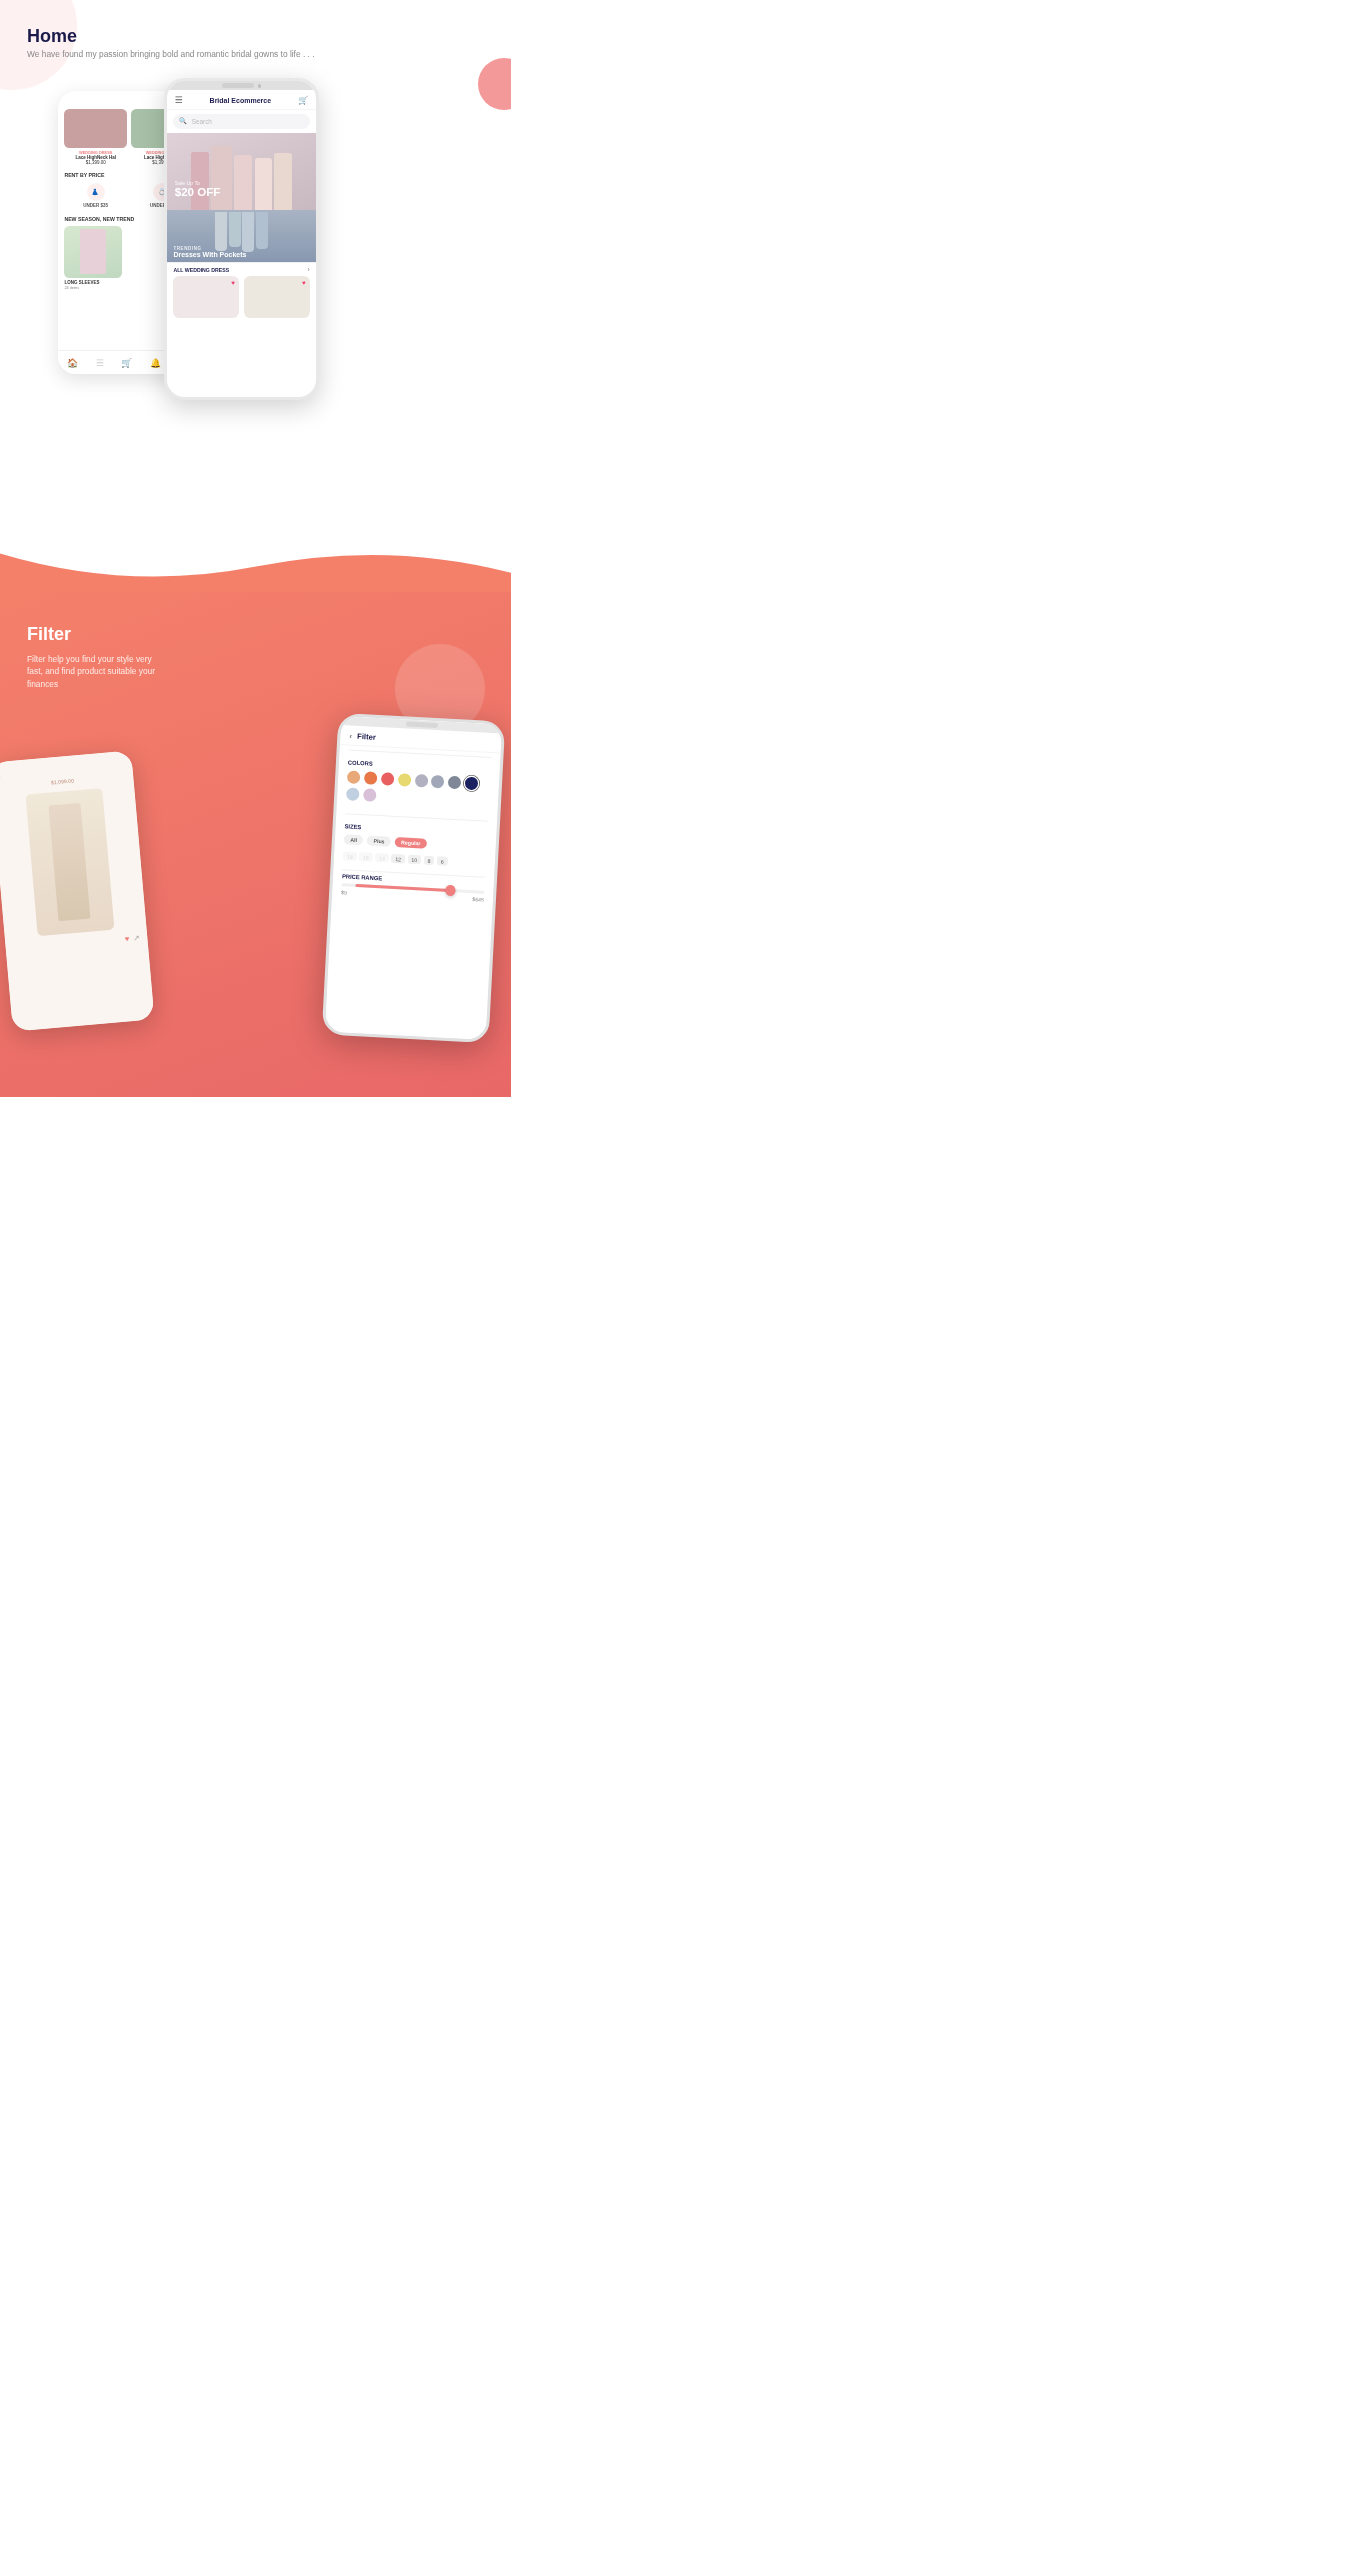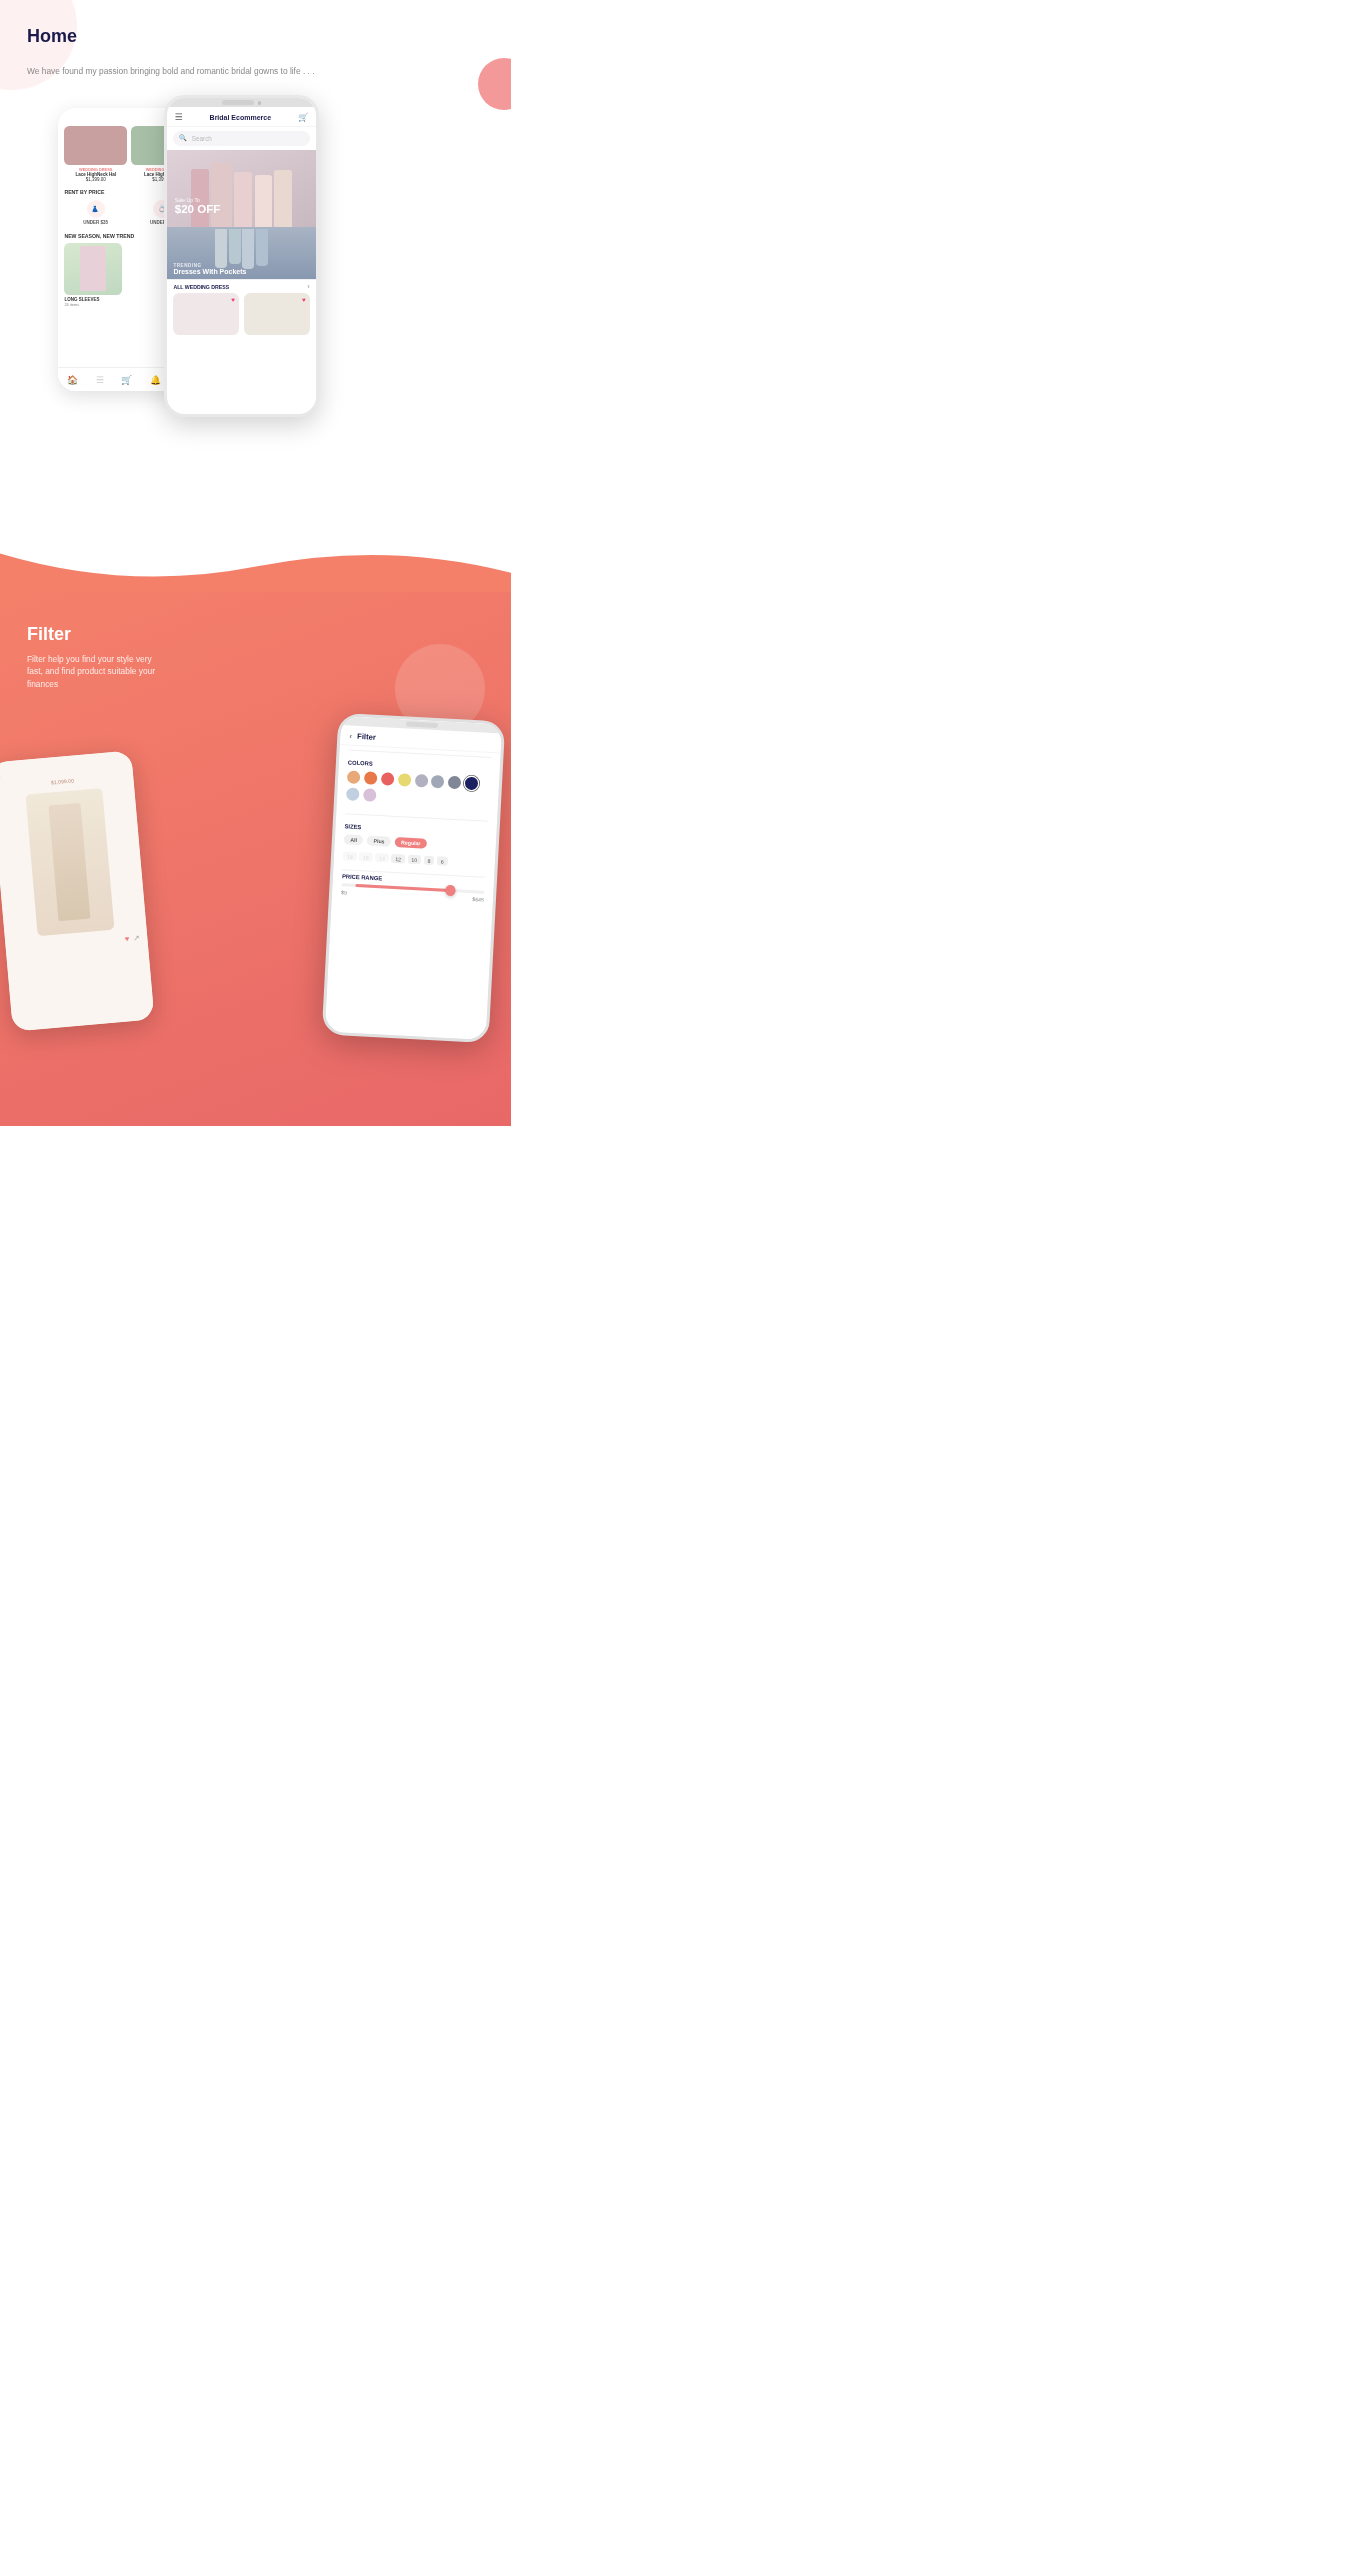--- a/index.html
+++ b/index.html
@@ -37,21 +37,21 @@
     .home-text {
       position: relative;
       z-index: 2;
       padding-left: 27px;
       margin-bottom: 19.3px;
     }
     .home-title {
       font-size: 18px;
       font-weight: 700;
       color: #1a1a4b;
-      margin-bottom: 19px;
+      margin-bottom: 2px;
     }
     .home-subtitle {
       font-size: 8.4px;
       color: #888;
     }
 
     
     .phones-area {
       position: relative;
       width: 100%;
@@ -426,21 +426,21 @@
       background: #fff;
     }
     .filter-wave svg {
       width: 100%;
       height: 100%;
     }
     .filter-bg {
       background: linear-gradient(160deg, #f4806a, #e86868);
       min-height: 502px;
       position: relative;
-      padding: 32px 27px 61px;
+      padding: 32px 27px 32px;
     }
     .filter-deco-circle {
       position: absolute;
       right: 26px;
       top: 52px;
       width: 90px; height: 90px;
       border-radius: 50%;
       background: rgba(255,255,255,0.15);
     }
     .filter-title {

